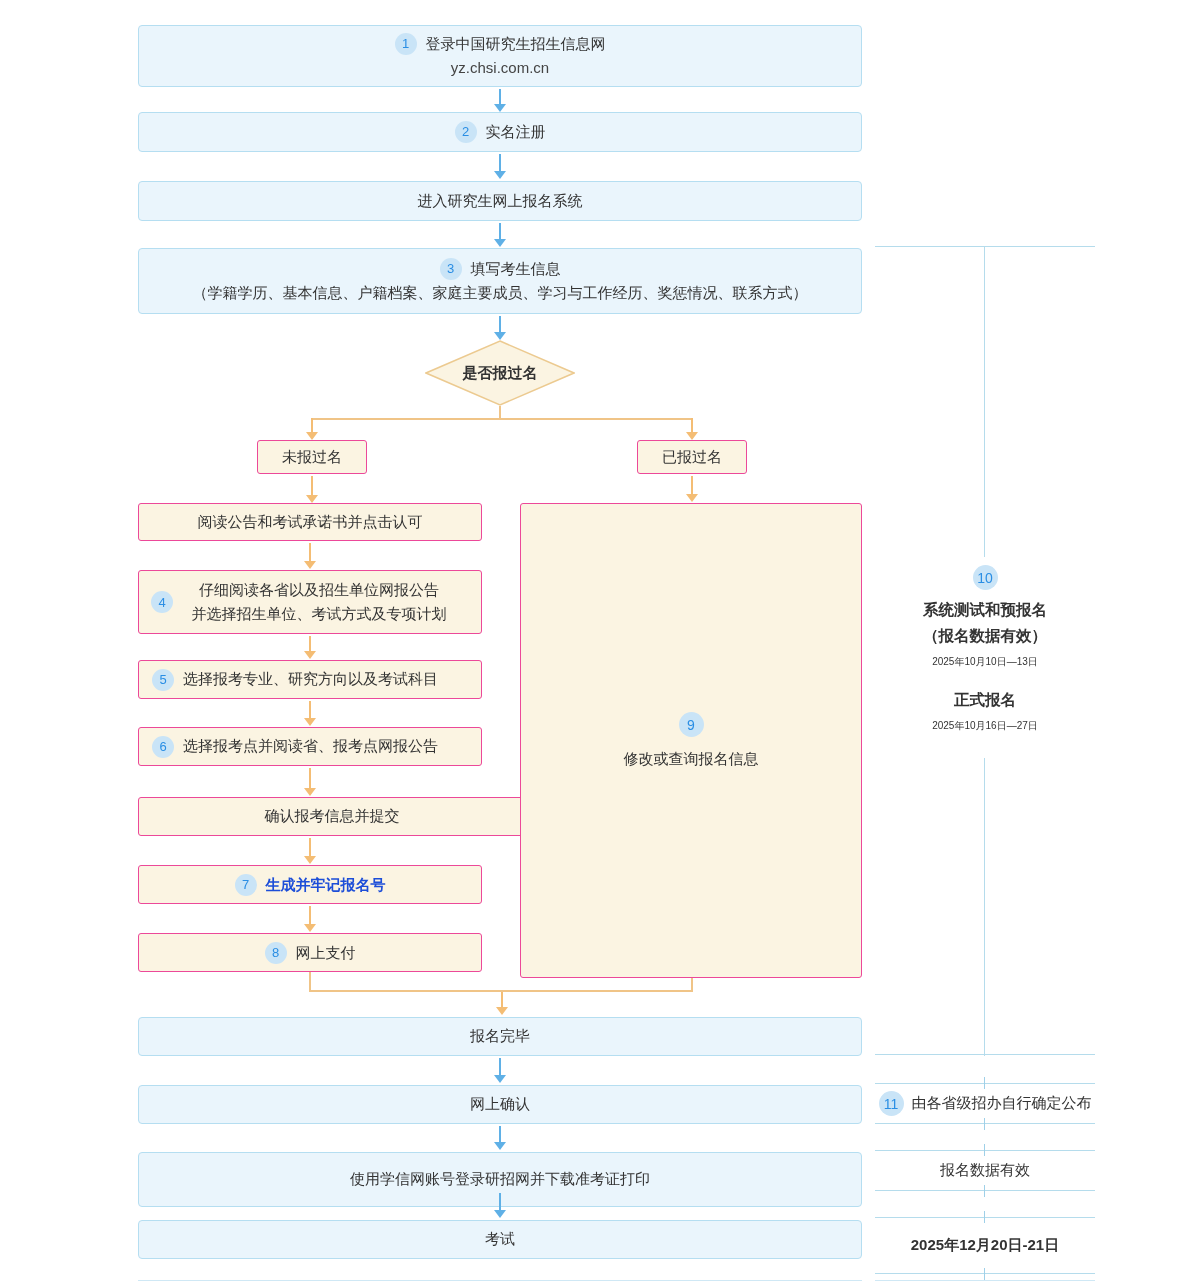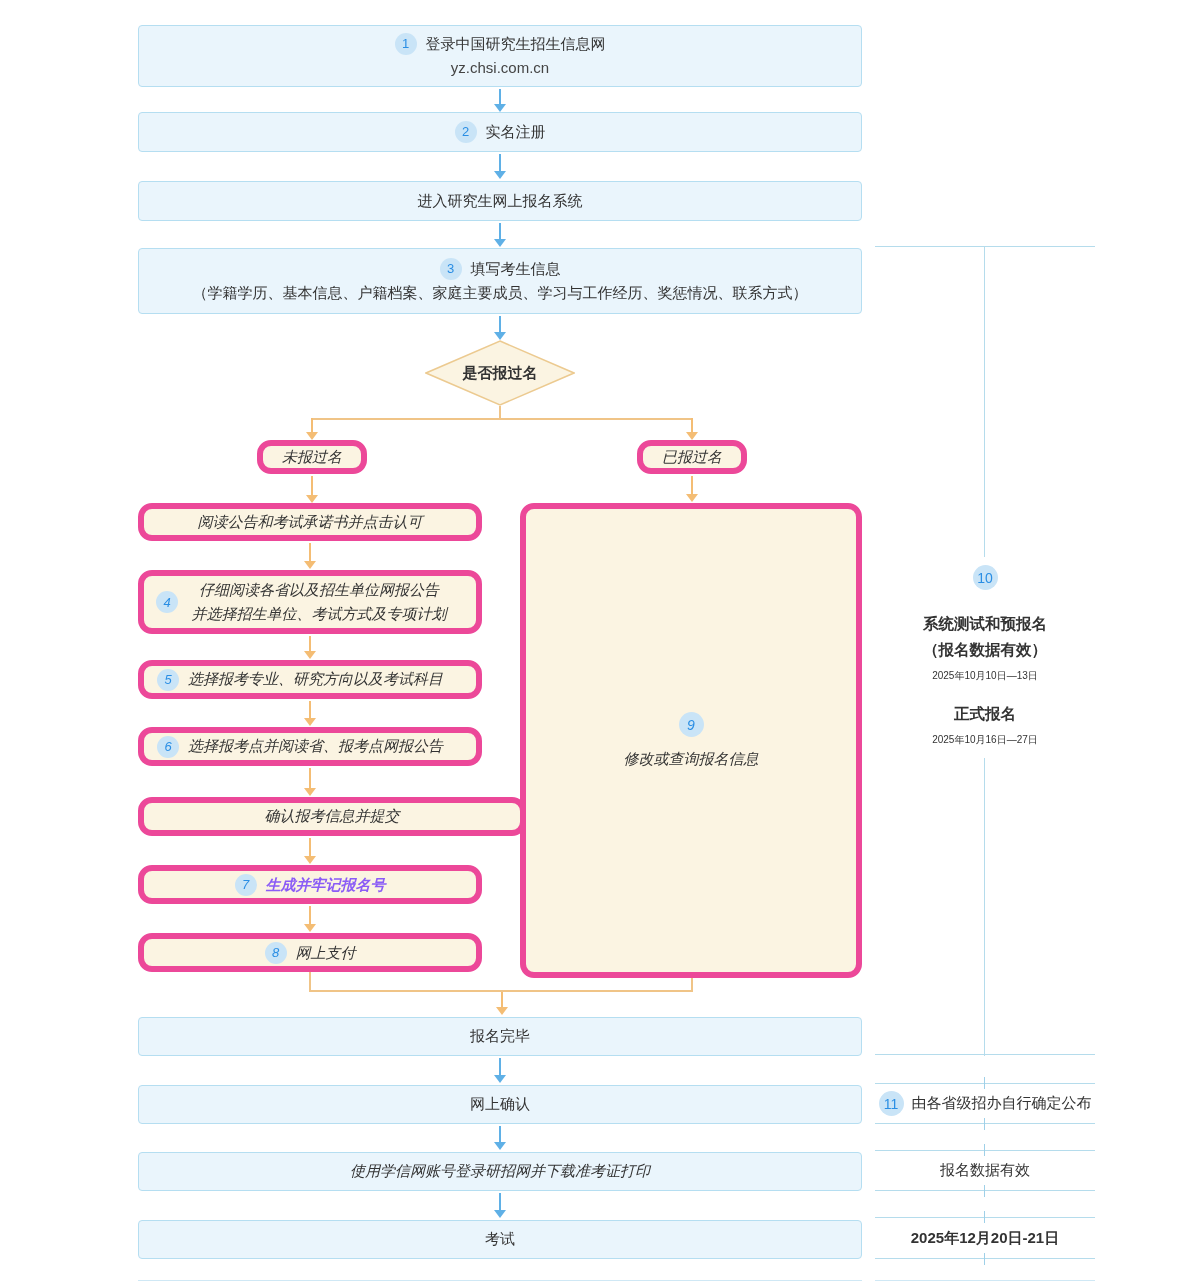--- a/index.html
+++ b/index.html
@@ -5,27 +5,27 @@
   html,body{margin:0;padding:0;background:#ffffff;}
   .canvas{
     position:relative;width:1180px;height:1284px;margin:0 auto;
     background:#ffffff;overflow:hidden;
     font-family:"Liberation Sans","DejaVu Sans",sans-serif;
     color:#333;font-size:15px;
   }
   
   .box{position:absolute;box-sizing:border-box;display:flex;align-items:center;justify-content:center;}
   .box.blue{background:#eaf5fc;border:1px solid #b5def1;border-radius:4px;}
-  .box.cream{background:#fbf4e2;border:6px solid #ec4899;border-radius:14px;font-style:italic;}
+  .box.cream{background:#fbf4e2;border:1px solid #ec4899;border-radius:3px;}
   .box .col{display:flex;flex-direction:column;align-items:center;justify-content:center;width:100%;}
   .line1{display:flex;align-items:center;justify-content:center;gap:9px;line-height:24px;}
   .line2{line-height:24px;}
   .detail{font-size:15px;line-height:24px;}
   .leftpad{justify-content:flex-start;padding-left:13px;gap:9px;}
-  .red{color:#8b5cf6;font-weight:bold;}
+  .red{color:#1d4ed8;font-weight:bold;}
   .url{color:#444;}
   
   .badge{display:inline-flex;align-items:center;justify-content:center;flex:none;
     width:22px;height:22px;border-radius:50%;background:#c9e4f7;color:#2a8ee4;font-size:13px;}
   .badge.lg{width:25px;height:25px;font-size:14px;}
   
   .arr{position:absolute;width:12px;}
   .arr .shaft{position:absolute;left:5px;top:0;bottom:6px;width:2px;}
   .arr .head{position:absolute;left:0;bottom:0;width:0;height:0;
     border-left:6px solid transparent;border-right:6px solid transparent;border-top:8px solid;}
@@ -224,40 +224,40 @@
     </div>
 
   <div class="box blue" style="left:138px;top:1085px;width:724px;height:39px;">
     <span>网上确认</span>
   </div>
   <div class="arr blue" style="left:494px;top:1126px;height:24px;">
       <i class="shaft"></i>
       <b class="head"></b>
     </div>
 
-  <div class="box blue" style="left:138px;top:1152px;width:724px;height:39px;font-style:italic;">
+  <div class="box blue" style="left:138px;top:1152px;width:724px;height:55px;">
     <span>使用学信网账号登录研招网并下载准考证打印</span>
   </div>
   <div class="arr blue" style="left:494px;top:1193px;height:25px;">
       <i class="shaft"></i>
       <b class="head"></b>
     </div>
 
   <div class="box blue" style="left:138px;top:1220px;width:724px;height:39px;">
     <span>考试</span>
   </div>
 
   <div class="thinline" style="left:138px;top:1280px;width:724px;"></div>
   <div class="thinline" style="left:875px;top:1280px;width:220px;"></div>
 
   <div class="gsec" style="left:875px;top:246px;width:220px;height:809px;">
     <div class="gv" style="top:0;height:310px;"></div>
     <div class="gv" style="top:511px;height:298px;"></div>
     <div class="g10" style="top:318px;">
-      <span class="badge lg" style="margin-bottom:21px;">10</span>
+      <span class="badge lg" style="margin-bottom:7px;">10</span>
       <span class="t-bold">系统测试和预报名</span>
       <span class="t-bold">（报名数据有效）</span>
       <span class="t-norm">2025年10月10日—13日</span>
       <span style="height:12px;"></span>
       <span class="t-bold">正式报名</span>
       <span class="t-norm">2025年10月16日—27日</span>
     </div>
   </div>
 
   <div class="gsec" style="left:875px;top:1083px;width:220px;height:41px;">
@@ -270,21 +270,21 @@
   </div>
 
   <div class="gsec" style="left:875px;top:1150px;width:220px;height:41px;">
     <div class="gtick" style="top:-7px;"></div>
     <div class="gtick" style="bottom:-7px;"></div>
     <div class="grow-content">
       <span>报名数据有效</span>
     </div>
   </div>
 
-  <div class="gsec" style="left:875px;top:1217px;width:220px;height:42px;">
+  <div class="gsec" style="left:875px;top:1217px;width:220px;height:57px;">
     <div class="gtick" style="top:-7px;"></div>
     <div class="gtick" style="bottom:-7px;"></div>
     <div class="grow-content">
       <span class="bold">2025年12月20日-21日</span>
     </div>
   </div>
 
 </div>
 
 </body></html>

